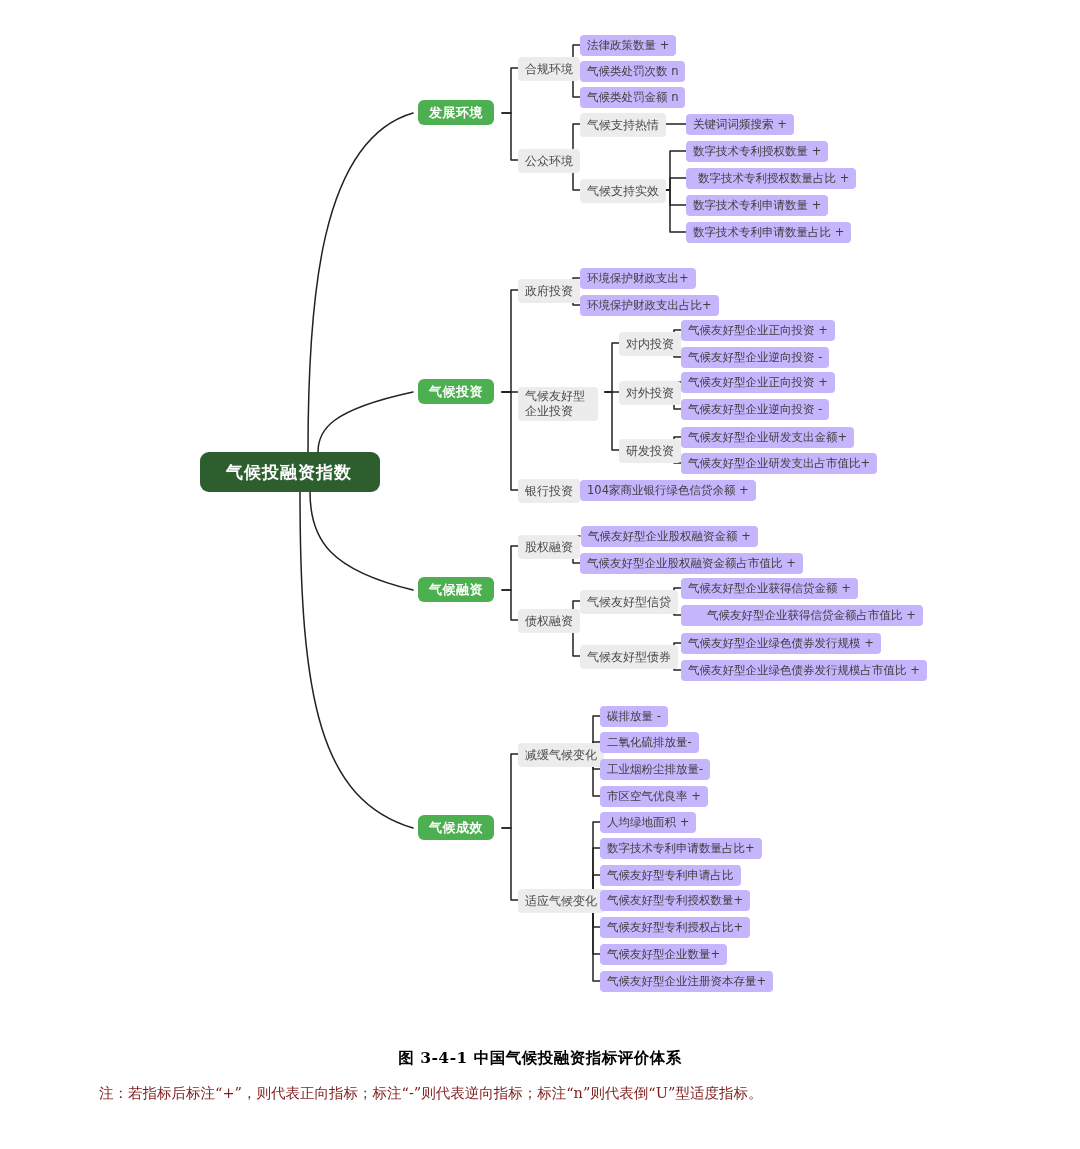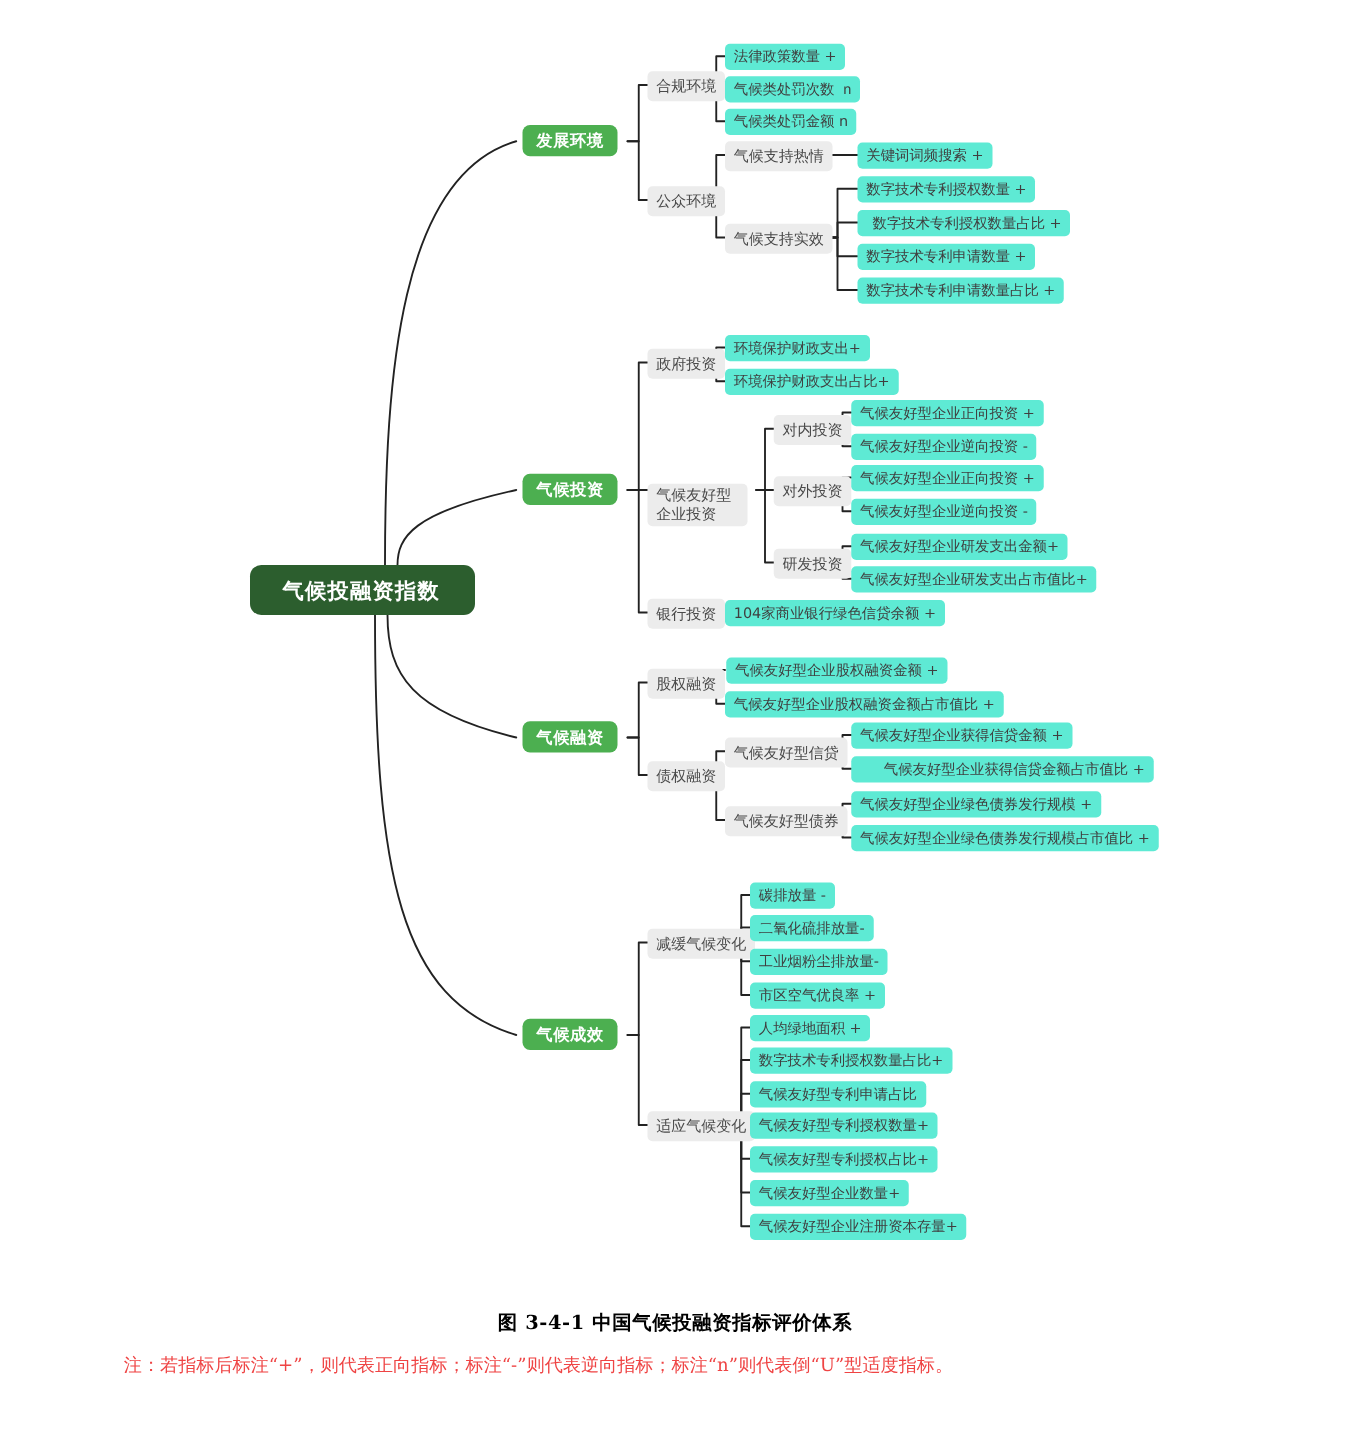--- a/index.html
+++ b/index.html
@@ -59,21 +59,21 @@
   .n-l2.two-line{
     height:34px;
     white-space:normal;
     line-height:15px;
     align-items:center;
     width:80px;
     margin-top:12px;
   }
   
   .n-leaf{
-    background:#5eead4;
+    background:#c4b5fd;
     color:#3f3f3f;
     font-size:11.5px;
     border-radius:4px;
     height:21px;
     padding:0 7px;
     justify-content:flex-start;
   }
   .caption{
     position:absolute;
     left:0;right:0;
@@ -82,21 +82,21 @@
     font-weight:bold;
     font-size:15.5px;
     color:#000;
     letter-spacing:.5px;
   }
   .note{
     position:absolute;
     left:70px;right:70px;
     font-family:"DejaVu Serif","Liberation Serif",serif;
     font-size:14.5px;
-    color:#ef4444;
+    color:#7f1d1d;
     line-height:30px;
     text-indent:2em;
     text-align:justify;
   }
 </style>
 </head>
 <body>
 
 <div id="mindmap">
   <svg id="edges" viewBox="0 0 1080 1010" xmlns="http://www.w3.org/2000/svg">
@@ -180,21 +180,21 @@
   </svg>
 
   <div class="node n-root" style="left:200px;top:452px;width:180px;padding-left:12px;">气候投融资指数</div>
 
   <div class="node n-l1" style="left:418px;top:100px;">发展环境</div>
 
   <div class="node n-l2" style="left:518px;top:57px;">合规环境</div>
   <div class="node n-l2" style="left:518px;top:149px;">公众环境</div>
 
   <div class="node n-leaf" style="left:580px;top:35px;">法律政策数量 +</div>
-  <div class="node n-leaf" style="left:580px;top:61px;font-family:Liberation Mono, monospace;">气候类处罚次数 n</div>
+  <div class="node n-leaf" style="left:580px;top:61px;">气候类处罚次数 n</div>
   <div class="node n-leaf" style="left:580px;top:87px;">气候类处罚金额 n</div>
 
   <div class="node n-l2" style="left:580px;top:113px;">气候支持热情</div>
   <div class="node n-l2" style="left:580px;top:179px;">气候支持实效</div>
 
   <div class="node n-leaf" style="left:686px;top:114px;">关键词词频搜索 +</div>
   <div class="node n-leaf" style="left:686px;top:141px;">数字技术专利授权数量 +</div>
   <div class="node n-leaf" style="left:686px;top:168px;padding-left:12px;">数字技术专利授权数量占比 +</div>
   <div class="node n-leaf" style="left:686px;top:195px;">数字技术专利申请数量 +</div>
   <div class="node n-leaf" style="left:686px;top:222px;">数字技术专利申请数量占比 +</div>
@@ -241,21 +241,21 @@
 
   <div class="node n-l2" style="left:518px;top:743px;">减缓气候变化</div>
   <div class="node n-l2" style="left:518px;top:889px;">适应气候变化</div>
 
   <div class="node n-leaf" style="left:600px;top:706px;">碳排放量 -</div>
   <div class="node n-leaf" style="left:600px;top:732px;">二氧化硫排放量-</div>
   <div class="node n-leaf" style="left:600px;top:759px;">工业烟粉尘排放量-</div>
   <div class="node n-leaf" style="left:600px;top:786px;">市区空气优良率 +</div>
 
   <div class="node n-leaf" style="left:600px;top:812px;">人均绿地面积 +</div>
-  <div class="node n-leaf" style="left:600px;top:838px;">数字技术专利授权数量占比+</div>
+  <div class="node n-leaf" style="left:600px;top:838px;">数字技术专利申请数量占比+</div>
   <div class="node n-leaf" style="left:600px;top:865px;">气候友好型专利申请占比</div>
   <div class="node n-leaf" style="left:600px;top:890px;">气候友好型专利授权数量+</div>
   <div class="node n-leaf" style="left:600px;top:917px;">气候友好型专利授权占比+</div>
   <div class="node n-leaf" style="left:600px;top:944px;">气候友好型企业数量+</div>
   <div class="node n-leaf" style="left:600px;top:971px;">气候友好型企业注册资本存量+</div>
 </div>
 
 <div class="caption" style="top:1048px;">图 3-4-1    中国气候投融资指标评价体系</div>
 
 <div class="note" style="top:1078px;">注：若指标后标注“+”，则代表正向指标；标注“-”则代表逆向指标；标注“n”则代表倒“U”型适度指标。</div>

